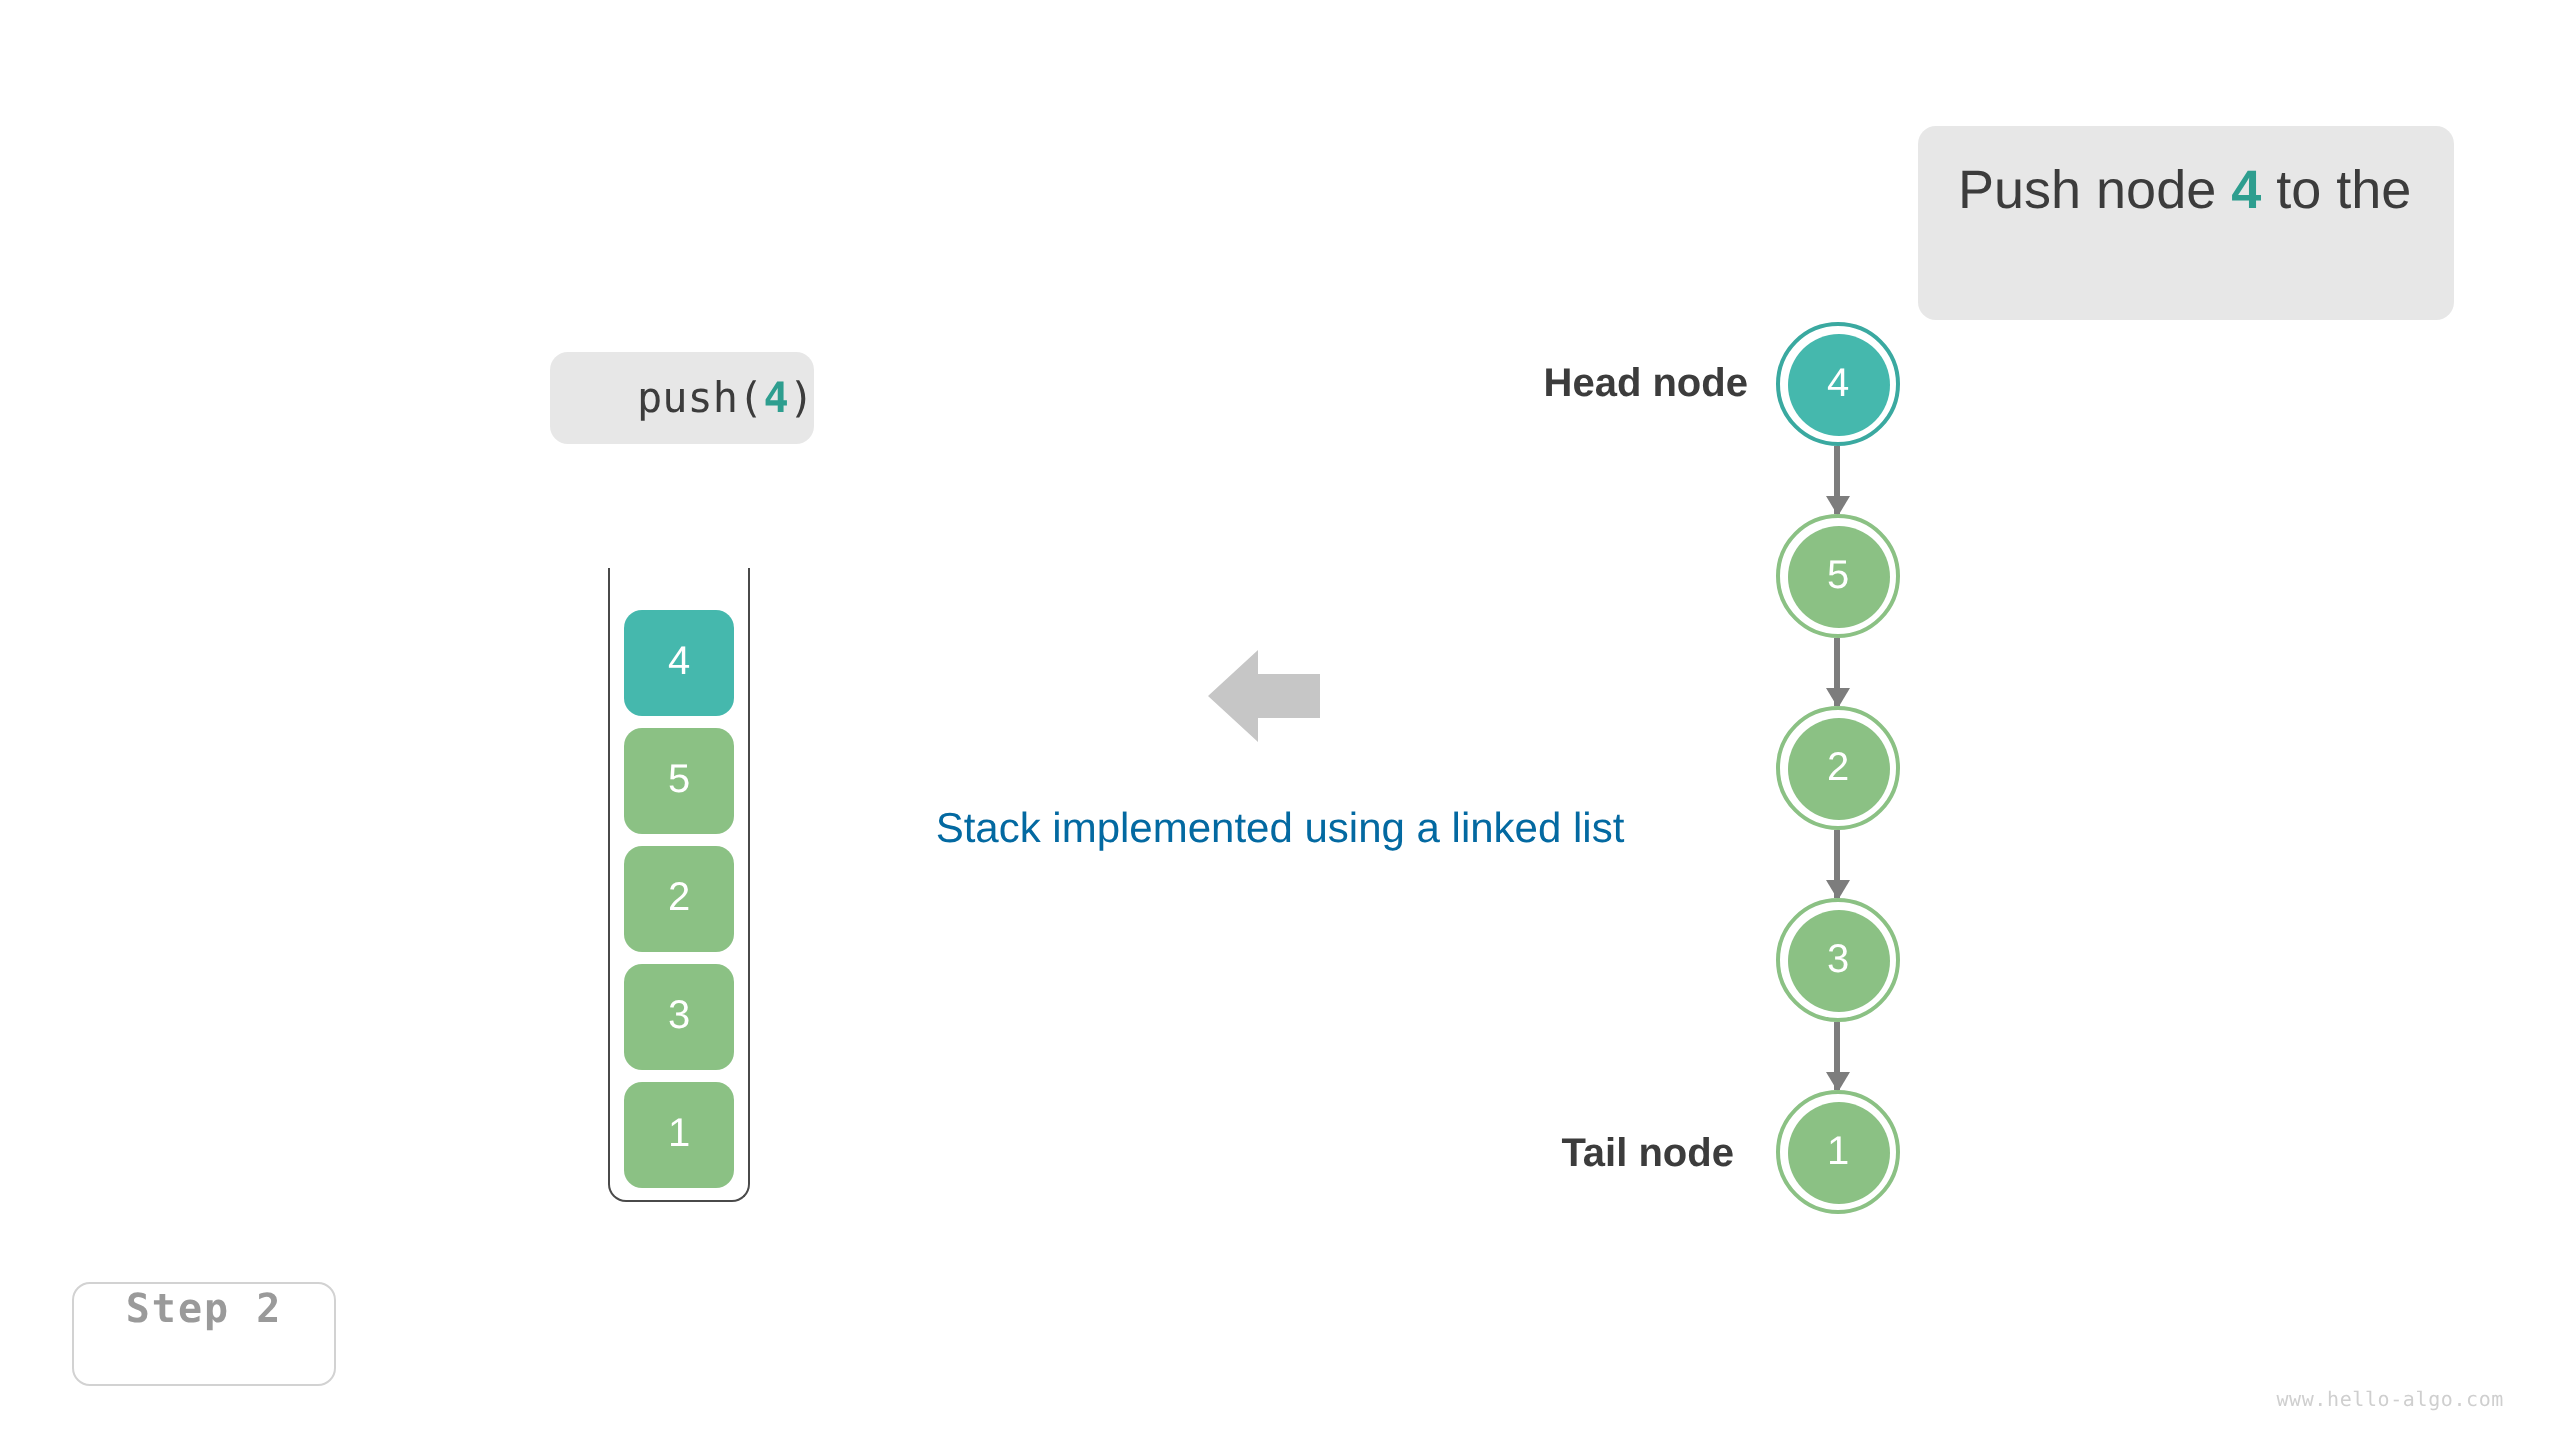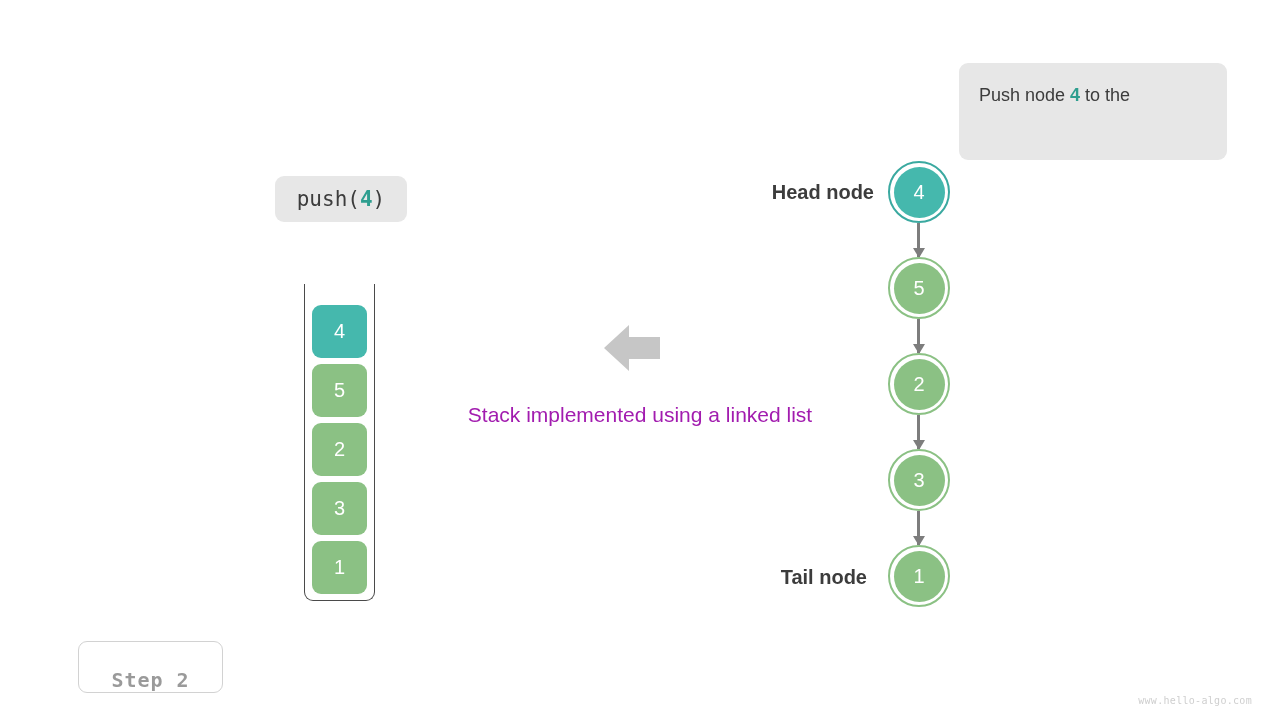--- a/index.html
+++ b/index.html
@@ -30,39 +30,39 @@
 
   
   #description-callout {
     left: 959px;
     top: 63px;
     width: 268px;
     height: 97px;
     padding: 18px 20px 0 20px;
   }
   #description-callout .desc-line {
-    font-size: 18px;
+    font-size: 27px;
     line-height: 28px;
     color: #3c3c3c;
     white-space: nowrap;
   }
   .accent-num {
     color: #2e9e8f;
     font-weight: 700;
   }
 
   
   #push-op-box {
     left: 275px;
     top: 176px;
     width: 132px;
     height: 46px;
     display: flex;
     align-items: center;
-    justify-content: center;
+    justify-content: flex-end;
   }
   #push-op-box .op-text {
     font-family: "DejaVu Sans Mono", "Liberation Mono", monospace;
     font-size: 21px;
     color: #3c3c3c;
     letter-spacing: 0px;
   }
   #push-op-box .op-text .accent-num {
     color: #2e9e8f;
     font-weight: 700;
@@ -115,21 +115,21 @@
   }
 
   
   #stack-caption {
     position: absolute;
     left: 0px;
     top: 403px;
     width: 1280px;
     text-align: center;
     font-size: 21px;
-    color: #a21caf;
+    color: #0369a1;
   }
   #stack-caption-inner {
     display: inline-block;
     transform: translateX(0px);
   }
 
   
   #linked-list {
     position: absolute;
     left: 888px;
@@ -198,30 +198,29 @@
     text-align: right;
   }
   #head-node-label { left: 659px; top: 181px; width: 215px; }
   #tail-node-label { left: 659px; top: 566px; width: 208px; }
 
   
   #step-badge {
     position: absolute;
     left: 36px;
     top: 641px;
-    width: 145px;
+    width: 132px;
     height: 52px;
     border: 1.4px solid #d2d2d2;
     border-radius: 9px;
     background: #ffffff;
     display: flex;
-    align-items: flex-end;
+    align-items: flex-start;
     justify-content: center;
     box-sizing: border-box;
-    margin-left: 42px;
   }
   #step-badge .step-text {
     font-family: "DejaVu Sans Mono", "Liberation Mono", monospace;
     font-size: 20px;
     font-weight: 700;
     color: #9a9a9a;
     letter-spacing: 1px;
   }
 
   

